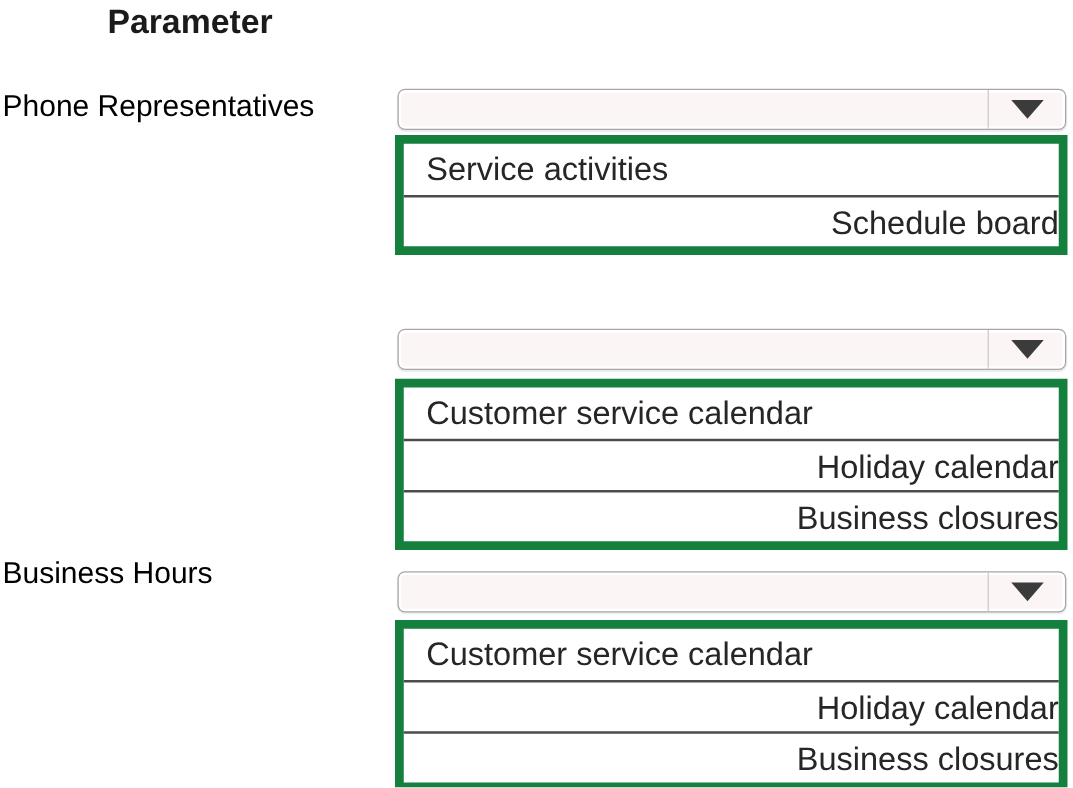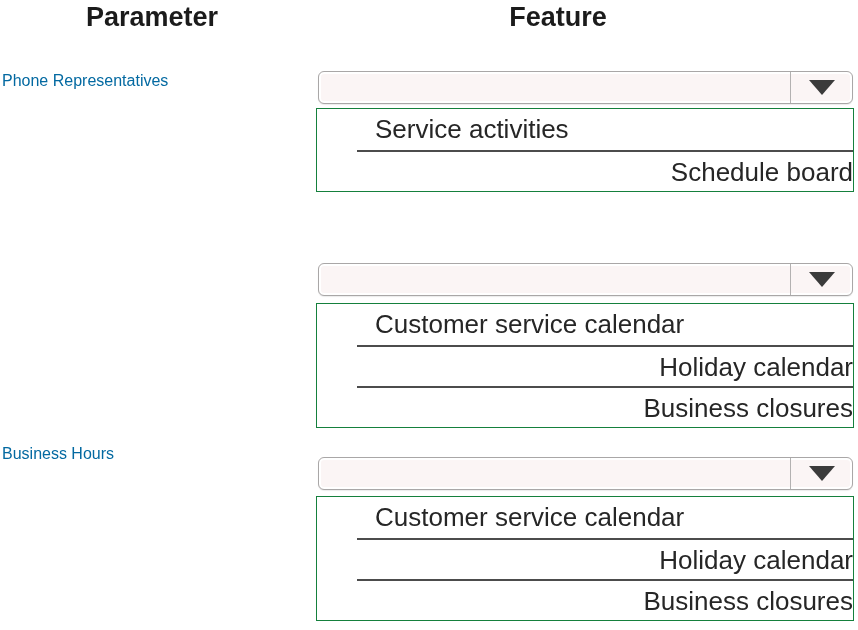--- a/index.html
+++ b/index.html
@@ -20,22 +20,22 @@
     top: 2px;
     transform: translateX(-50%);
     font-size: 27px;
     font-weight: bold;
     color: #1b1b1b;
     white-space: nowrap;
   }
   .param-label {
     position: absolute;
     left: 2px;
-    font-size: 16px;
-    color: #0369a1;
+    font-size: 24px;
+    color: #000000;
     white-space: nowrap;
   }
   .combo {
     position: absolute;
     left: 318px;
     width: 535px;
     height: 33px;
     background: #fbf5f5;
     border: 1px solid #a9a7a7;
     border-radius: 6px;
@@ -66,22 +66,21 @@
     height: 0;
     border-left: 13px solid transparent;
     border-right: 13px solid transparent;
     border-top: 15px solid #3b3b3b;
   }
   .opt-list {
     position: absolute;
     left: 316px;
     width: 538px;
     background: #ffffff;
-    border: 1px solid #15803d;
-    padding-left: 40px;
+    border: 7px solid #15803d;
   }
   .opt-item {
     height: 41px;
     font-size: 26px;
     line-height: 40px;
     padding-left: 18px;
     color: #262626;
     white-space: nowrap;
     overflow: hidden;
     cursor: pointer;
@@ -90,21 +89,20 @@
     border-top: 2px solid #4c4c4c;
     text-align: right;
   }
 </style>
 </head>
 <body>
 
 <div class="canvas">
 
   <div class="col-header" style="left:152px;">Parameter</div>
-  <div class="col-header" style="left:558px;">Feature</div>
 
   <div class="param-label" style="top:72px;">Phone Representatives</div>
   <div class="combo" style="top:71px;">
     <div class="combo-value"></div>
     <div class="combo-arrow">
       <div class="tri-down"></div>
     </div>
   </div>
   <div class="opt-list" style="top:108px;">
     <div class="opt-item">Service activities</div>

